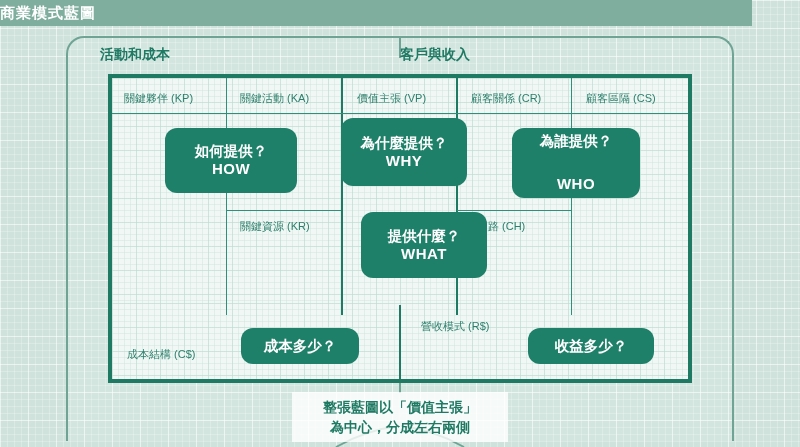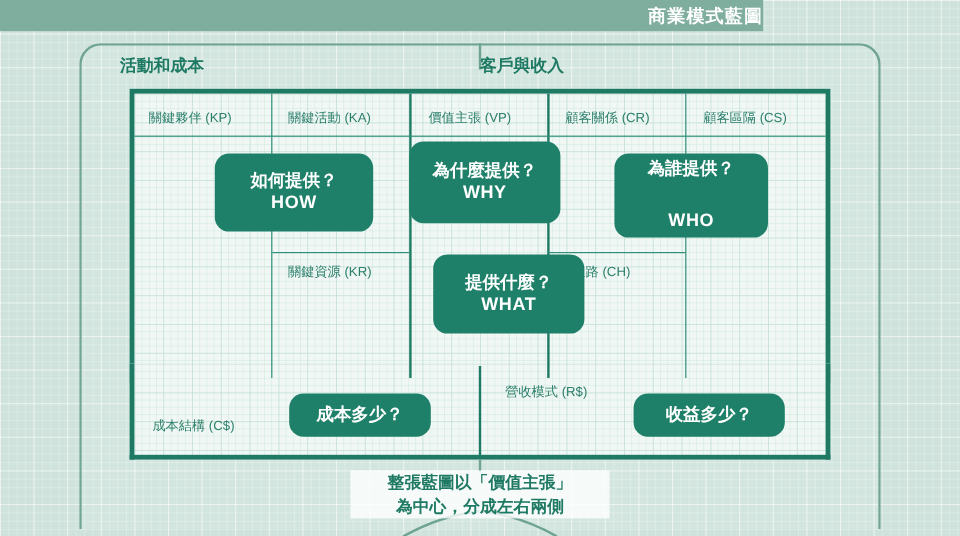--- a/index.html
+++ b/index.html
@@ -14,23 +14,23 @@
     position:absolute;inset:0;
     background-color:#cfe3dc;
     background-image:
       linear-gradient(to right, rgba(255,255,255,.45) 1px, transparent 1px),
       linear-gradient(to bottom, rgba(255,255,255,.45) 1px, transparent 1px),
       linear-gradient(to right, rgba(255,255,255,.22) 1px, transparent 1px),
       linear-gradient(to bottom, rgba(255,255,255,.22) 1px, transparent 1px);
     background-size:28px 28px,28px 28px,7px 7px,7px 7px;
   }
   .titlebar{
-    position:absolute;left:0;top:0;width:636px;height:26px;
+    position:absolute;left:0;top:0;width:752px;height:26px;
     background:#7fae9e;color:#ffffff;
-    display:flex;align-items:center;justify-content:flex-end;
+    display:flex;align-items:center;justify-content:flex-start;
     font-size:15px;font-weight:bold;letter-spacing:1px;
     z-index:5;
   }
   
   .outerframe{
     position:absolute;left:66px;top:36px;width:668px;height:405px;
     border:2px solid #6fa495;border-bottom:none;
     border-radius:18px 18px 0 0;
     background:rgba(255,255,255,.10);
     box-sizing:border-box;
@@ -87,21 +87,21 @@
     position:absolute;background:#1f8069;color:#ffffff;
     border-radius:12px;display:flex;flex-direction:column;
     align-items:center;justify-content:center;
     text-align:center;z-index:9;line-height:1.25;
   }
   .pill .zh{font-size:14.5px;font-weight:bold;}
   .pill .en{font-size:15px;font-weight:bold;letter-spacing:.5px;}
   .pill.single .zh{font-size:14.5px;}
 
   .caption{
-    position:absolute;left:292px;top:392px;width:216px;height:40px;
+    position:absolute;left:292px;top:392px;width:216px;height:50px;
     background:rgba(255,255,255,.80);
     display:flex;flex-direction:column;align-items:center;justify-content:center;
     color:#1f7a64;font-size:14px;font-weight:bold;line-height:1.45;
     z-index:12;text-align:center;
   }
   .caption-stem{
     position:absolute;left:399px;top:383px;width:2px;height:10px;
     background:#6fa495;z-index:11;
   }
   .bottomcurve{position:absolute;left:66px;top:424px;width:668px;height:23px;z-index:2;}
@@ -145,21 +145,21 @@
 <div class="celllabel" style="left:357px;top:91px;">價值主張 (VP)</div>
 <div class="celllabel" style="left:471px;top:91px;">顧客關係 (CR)</div>
 <div class="celllabel" style="left:586px;top:91px;">顧客區隔 (CS)</div>
 
 <div class="celllabel" style="left:240px;top:219px;">關鍵資源 (KR)</div>
 <div class="celllabel" style="left:477px;top:219px;">通路 (CH)</div>
 
 <div class="celllabel" style="left:127px;top:319px;margin-top:28px;">成本結構 (C$)</div>
 <div class="celllabel" style="left:421px;top:319px;">營收模式 (R$)</div>
 
-<div class="pill" style="left:179px;top:128px;width:132px;height:65px;">
+<div class="pill" style="left:165px;top:128px;width:132px;height:65px;">
   <span class="zh">如何提供？</span>
   <span class="en">HOW</span>
 </div>
 
 <div class="pill" style="left:341px;top:118px;width:126px;height:68px;">
   <span class="zh">為什麼提供？</span>
   <span class="en">WHY</span>
 </div>
 
 <div class="pill" style="left:341px;top:212px;width:126px;height:66px;margin-left:20px;">

